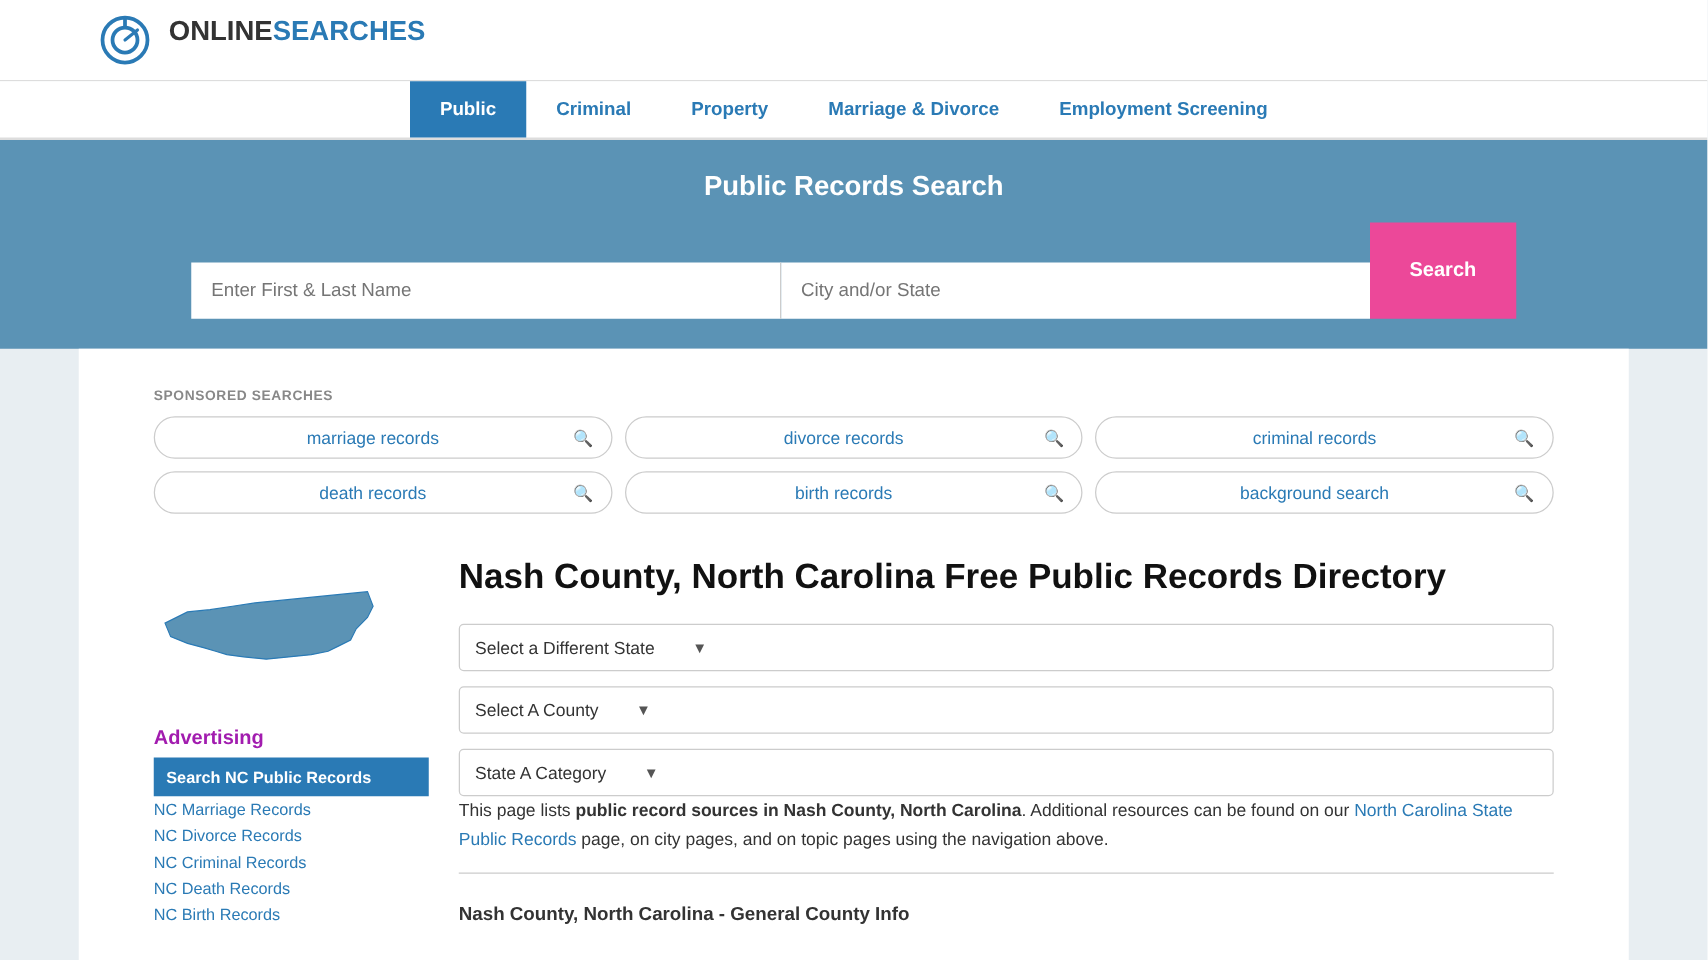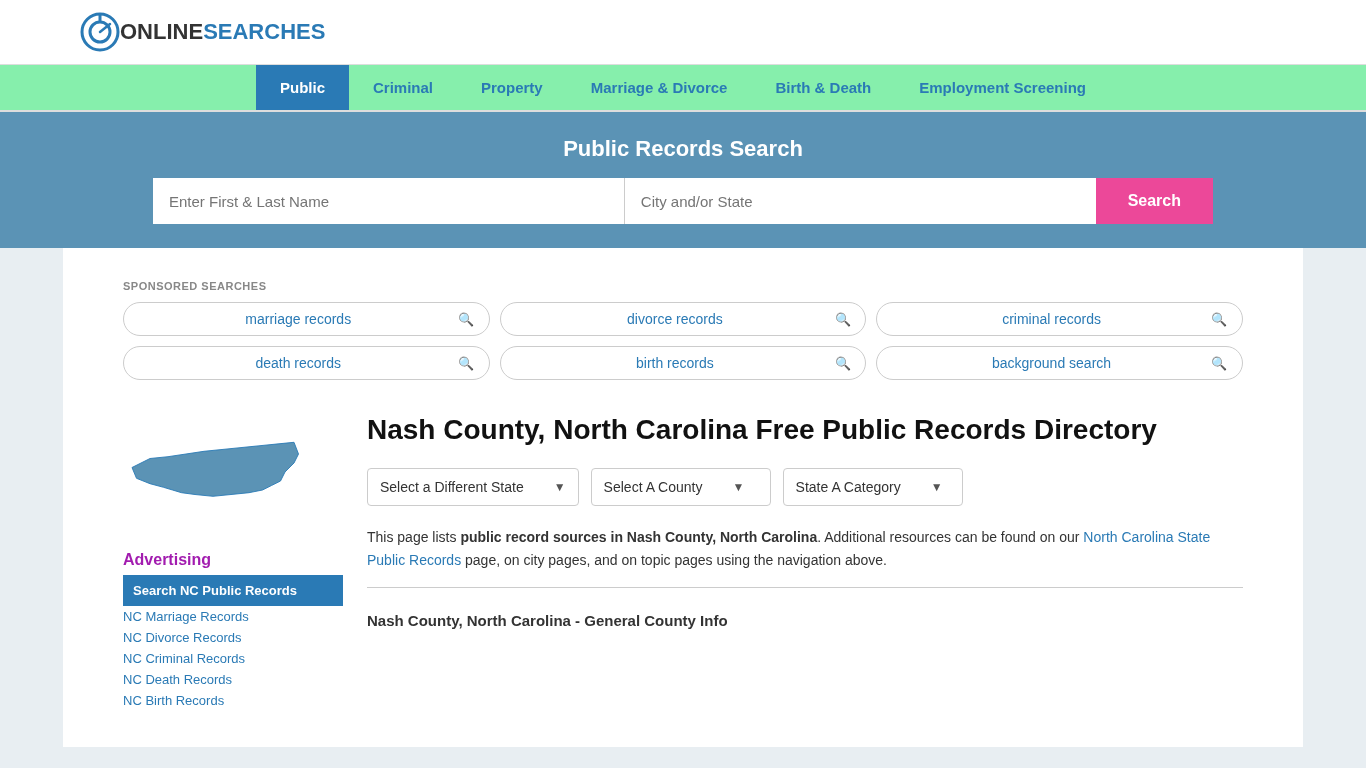--- a/index.html
+++ b/index.html
@@ -13,38 +13,37 @@
     
     .header {
       background: #fff;
       padding: 12px 80px;
       display: flex;
       align-items: center;
       border-bottom: 1px solid #ddd;
     }
     .logo {
       display: flex;
-      align-items: center;
-      gap: 0;
+      gap: 15px;
       margin-right: 40px;
     }
     .logo-icon {
       width: 40px;
       height: 40px;
     }
     .logo-text {
       font-size: 22px;
       font-weight: bold;
     }
     .logo-text span.online { color: #333; }
     .logo-text span.searches { color: #2a7ab5; }
 
     
     .nav {
-      background: #86efac;
+      background: #ffffff;
       display: flex;
       justify-content: center;
       border-bottom: 2px solid #ddd;
     }
     .nav-item {
       padding: 14px 24px;
       font-size: 15px;
       font-weight: 600;
       color: #2a7ab5;
       cursor: pointer;
@@ -74,20 +73,21 @@
       max-width: 1060px;
       margin: 0 auto;
     }
     .search-fields input {
       flex: 1;
       padding: 14px 16px;
       font-size: 15px;
       border: none;
       outline: none;
       color: #888;
+      margin-top: 32px;
     }
     .search-fields input:first-child {
       border-right: 1px solid #ccc;
     }
     .search-btn {
       background: #ec4899;
       color: #fff;
       border: none;
       padding: 14px 32px;
       font-size: 16px;
@@ -185,21 +185,21 @@
       font-weight: bold;
       color: #111;
       margin-bottom: 20px;
       line-height: 1.3;
     }
 
     
     .dropdown-row {
       display: flex;
       gap: 12px;
-      margin-bottom: 20px;
+      flex-direction: column;
     }
     .dropdown-select {
       display: flex;
       align-items: center;
       border: 1px solid #ccc;
       border-radius: 4px;
       padding: 10px 12px;
       background: #fff;
       cursor: pointer;
       font-size: 14px;
@@ -259,21 +259,20 @@
       <span class="online">ONLINE</span><span class="searches">SEARCHES</span>
     </div>
   </div>
 </div>
 
 <nav class="nav">
   <a class="nav-item active">Public</a>
   <a class="nav-item">Criminal</a>
   <a class="nav-item">Property</a>
   <a class="nav-item">Marriage &amp; Divorce</a>
-  <a class="nav-item">Birth &amp; Death</a>
   <a class="nav-item">Employment Screening</a>
 </nav>
 
 <div class="search-banner">
   <h2>Public Records Search</h2>
   <div class="search-fields">
     <input type="text" placeholder="Enter First &amp; Last Name" style="">
     <input type="text" placeholder="City and/or State" style="">
     <button class="search-btn">Search</button>
   </div>

